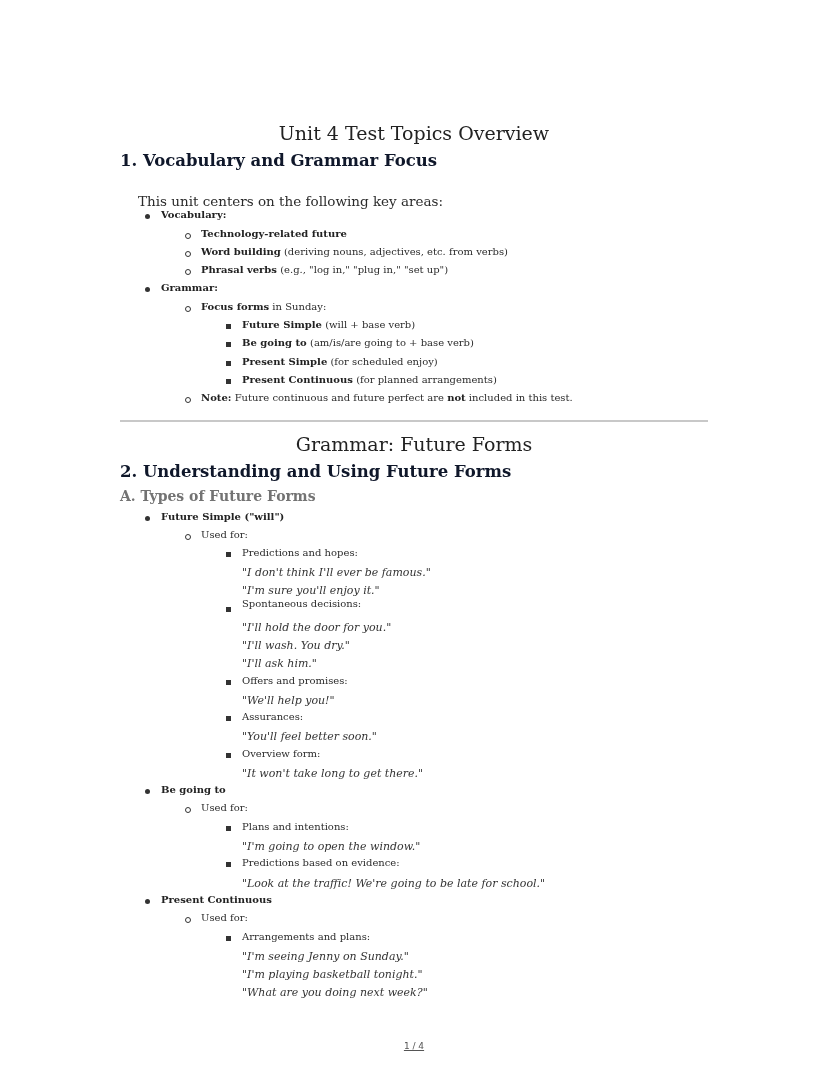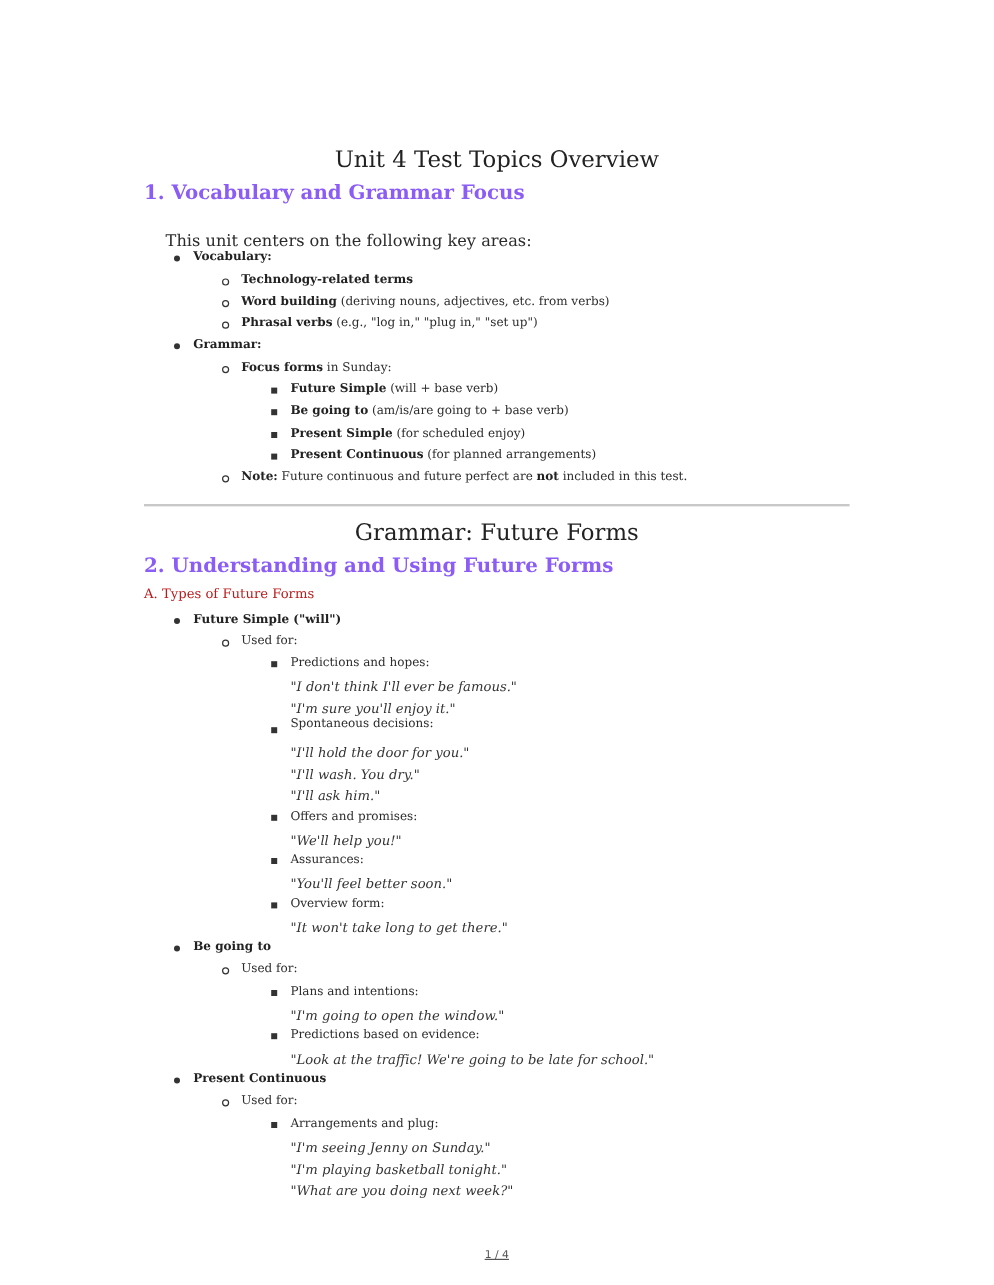--- a/index.html
+++ b/index.html
@@ -2,22 +2,22 @@
 <html><head>
   <meta charset="utf-8">
   <style>
     html, body { margin: 0; padding: 0; }
     body {
       width: 828px; height: 1071px; background: #ffffff; position: relative; overflow: hidden;
       font-family: "DejaVu Serif", "Liberation Serif", serif; color: #2b2b2b;
     }
     .page { position: absolute; left: 120px; top: 0; width: 588px; }
     .title { position: absolute; left: 0; width: 588px; text-align: center; font-size: 19px; top: 122px; margin: 0; font-weight: normal; color: #222; }
-    .h2 { position: absolute; left: 0; font-size: 16.5px; font-weight: bold; margin: 0; color: #8b5cf6; }
-    .h3 { position: absolute; left: 0; font-size: 11px; font-weight: normal; margin: 0; color: #b91c1c; }
+    .h2 { position: absolute; left: 0; font-size: 16.5px; font-weight: bold; margin: 0; color: #0f172a; }
+    .h3 { position: absolute; left: 0; font-size: 14px; font-weight: bold; margin: 0; color: #737373; }
     .p { position: absolute; left: 0; font-size: 13.5px; margin: 18px; }
     .row { position: absolute; font-size: 10px; white-space: nowrap; line-height: 18px; }
     .row b { font-weight: bold; color: #222; }
     .ex { position: absolute; font-size: 11px; font-style: italic; white-space: nowrap; color: #333; }
     .bul { position: absolute; width: 14px; text-align: center; font-size: 13px; }
     .disc::before { content: ""; display: inline-block; width: 5px; height: 5px; border-radius: 50%; background: #333; vertical-align: middle; }
     .circ::before { content: ""; display: inline-block; width: 4px; height: 4px; border-radius: 50%; border: 1px solid #333; vertical-align: middle; }
     .sq::before { content: ""; display: inline-block; width: 5px; height: 5px; background: #333; vertical-align: middle; }
     .hr { position: absolute; left: 0; top: 420px; width: 588px; height: 0; border-top: 2px solid #c8c8c8; }
     .pagenum { position: absolute; left: 0; width: 828px; top: 1041px; text-align: center; font-size: 9px; color: #555; font-family: "DejaVu Sans", sans-serif; text-decoration: underline; }
@@ -28,21 +28,21 @@
 <div class="page">
   <h1 class="title">Unit 4 Test Topics Overview</h1>
 
   <h2 class="h2" style="top:151px">1. Vocabulary and Grammar Focus</h2>
   <p class="p" style="top:175px">This unit centers on the following key areas:</p>
 
   <span class="bul disc" style="left:20px;top:208px"></span>
   <div class="row" style="left:41px;top:206px"><b>Vocabulary:</b></div>
 
   <span class="bul circ" style="left:61px;top:227px"></span>
-  <div class="row" style="left:81px;top:225px"><b>Technology-related terms</b><span></span></div>
+  <div class="row" style="left:81px;top:225px"><b>Technology-related future</b><span></span></div>
 
   <span class="bul circ" style="left:61px;top:245px"></span>
   <div class="row" style="left:81px;top:243px"><b>Word building</b><span> (deriving nouns, adjectives, etc. from verbs)</span></div>
 
   <span class="bul circ" style="left:61px;top:263px"></span>
   <div class="row" style="left:81px;top:261px"><b>Phrasal verbs</b><span> (e.g., "log in," "plug in," "set up")</span></div>
 
   <span class="bul disc" style="left:20px;top:281px"></span>
   <div class="row" style="left:41px;top:279px"><b>Grammar:</b></div>
 
@@ -113,19 +113,19 @@
   <div class="row" style="left:122px;top:854px">Predictions based on evidence:</div>
   <div class="ex" style="left:122px;top:877px">"Look at the traffic! We're going to be late for school."</div>
 
   <span class="bul disc" style="left:20px;top:893px"></span>
   <div class="row" style="left:41px;top:891px"><b>Present Continuous</b></div>
 
   <span class="bul circ" style="left:61px;top:911px"></span>
   <div class="row" style="left:81px;top:909px">Used for:</div>
 
   <span class="bul sq" style="left:101px;top:930px"></span>
-  <div class="row" style="left:122px;top:928px">Arrangements and plug:</div>
+  <div class="row" style="left:122px;top:928px">Arrangements and plans:</div>
   <div class="ex" style="left:122px;top:950px">"I'm seeing Jenny on Sunday."</div>
   <div class="ex" style="left:122px;top:968px">"I'm playing basketball tonight."</div>
   <div class="ex" style="left:122px;top:986px">"What are you doing next week?"</div>
 </div>
 
 <div class="pagenum">1 / 4</div>
 
 </body></html>

